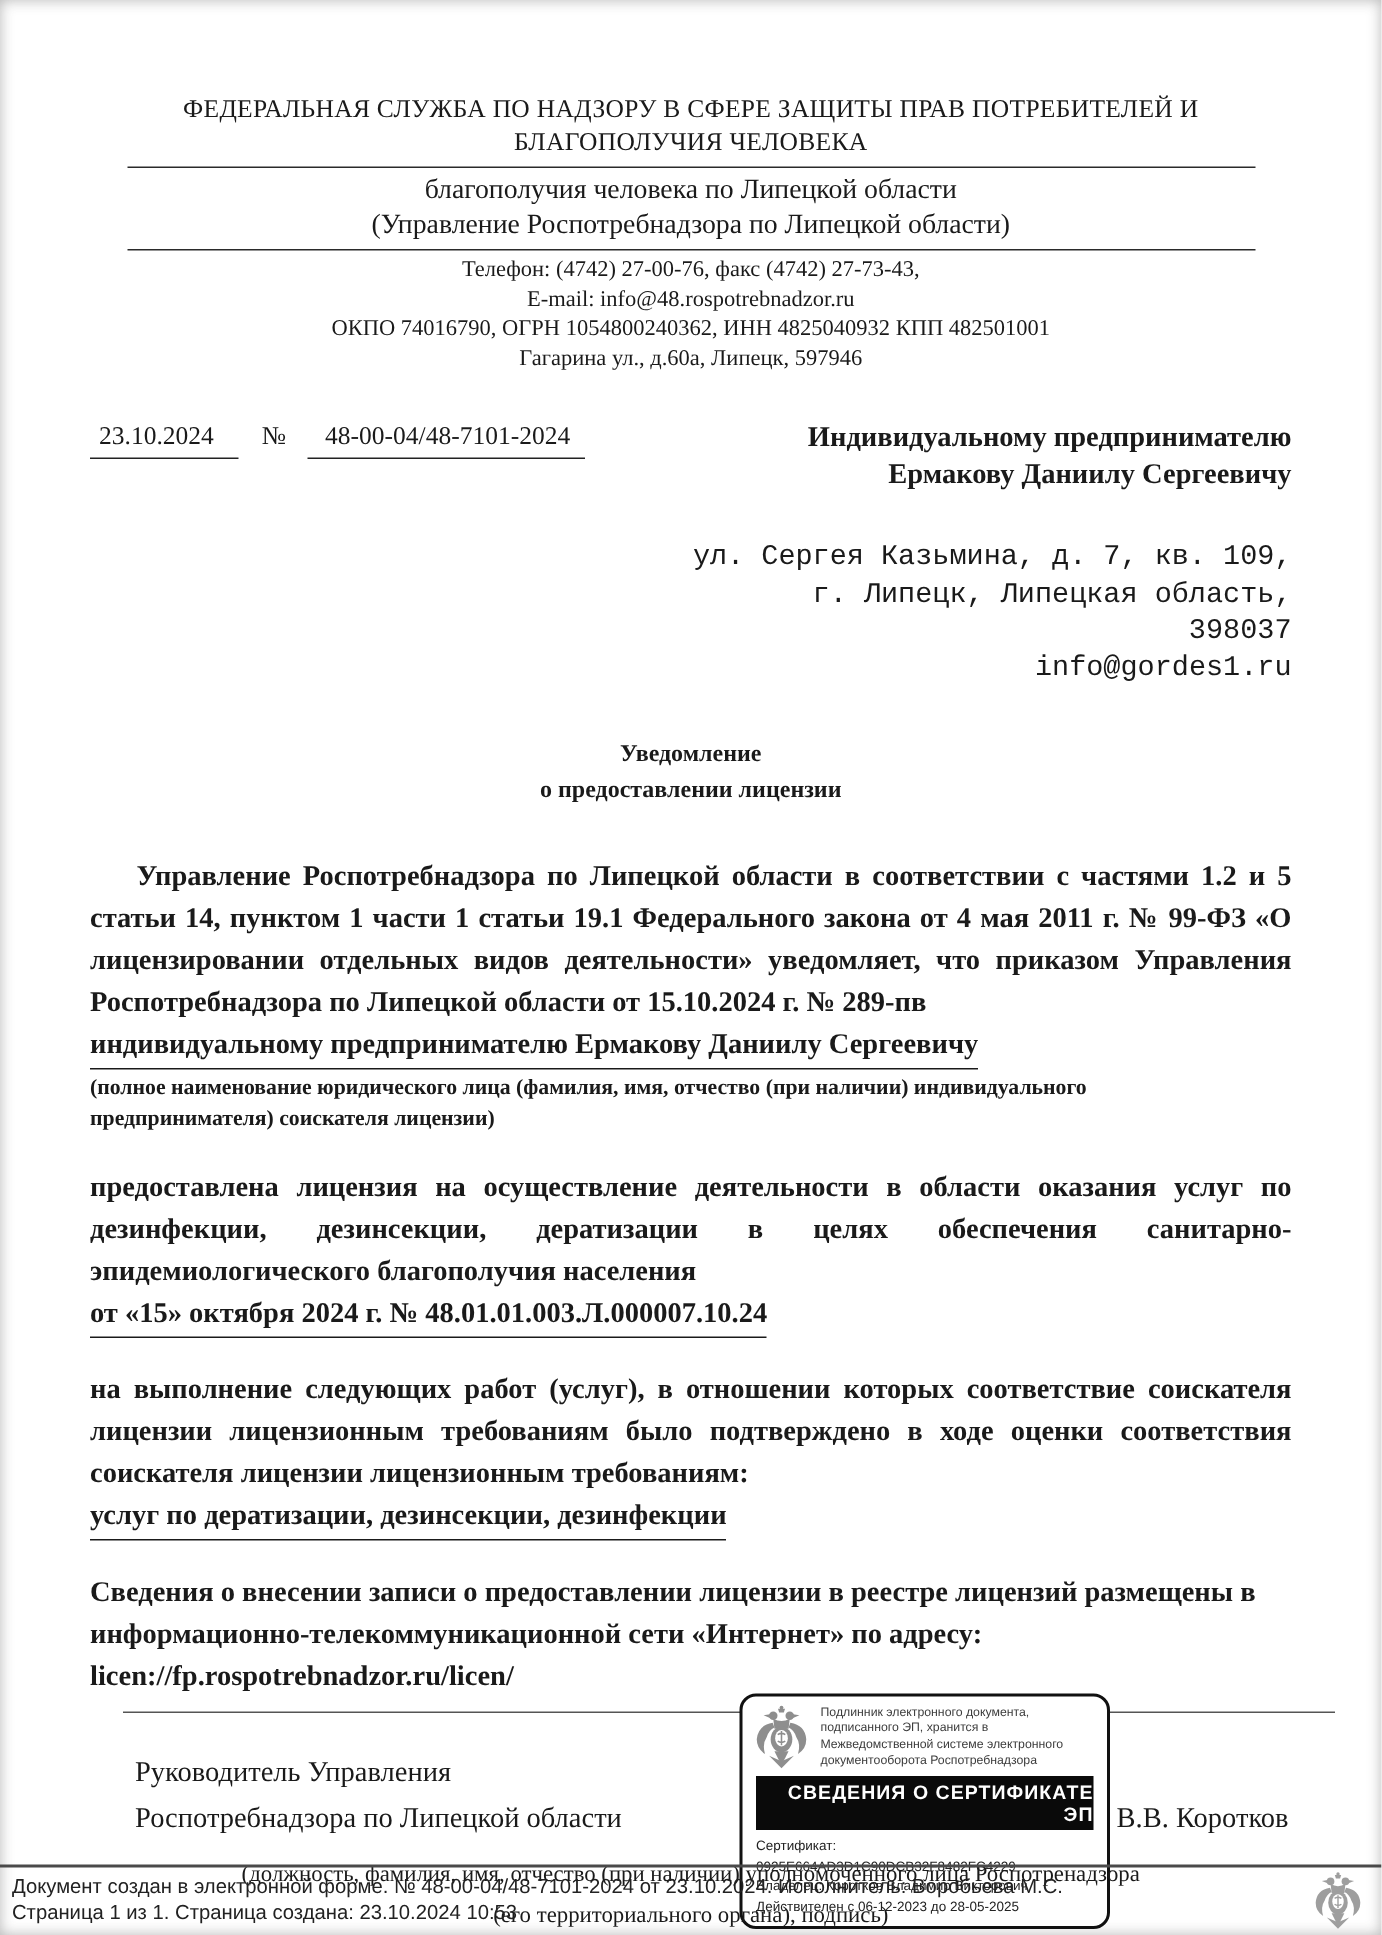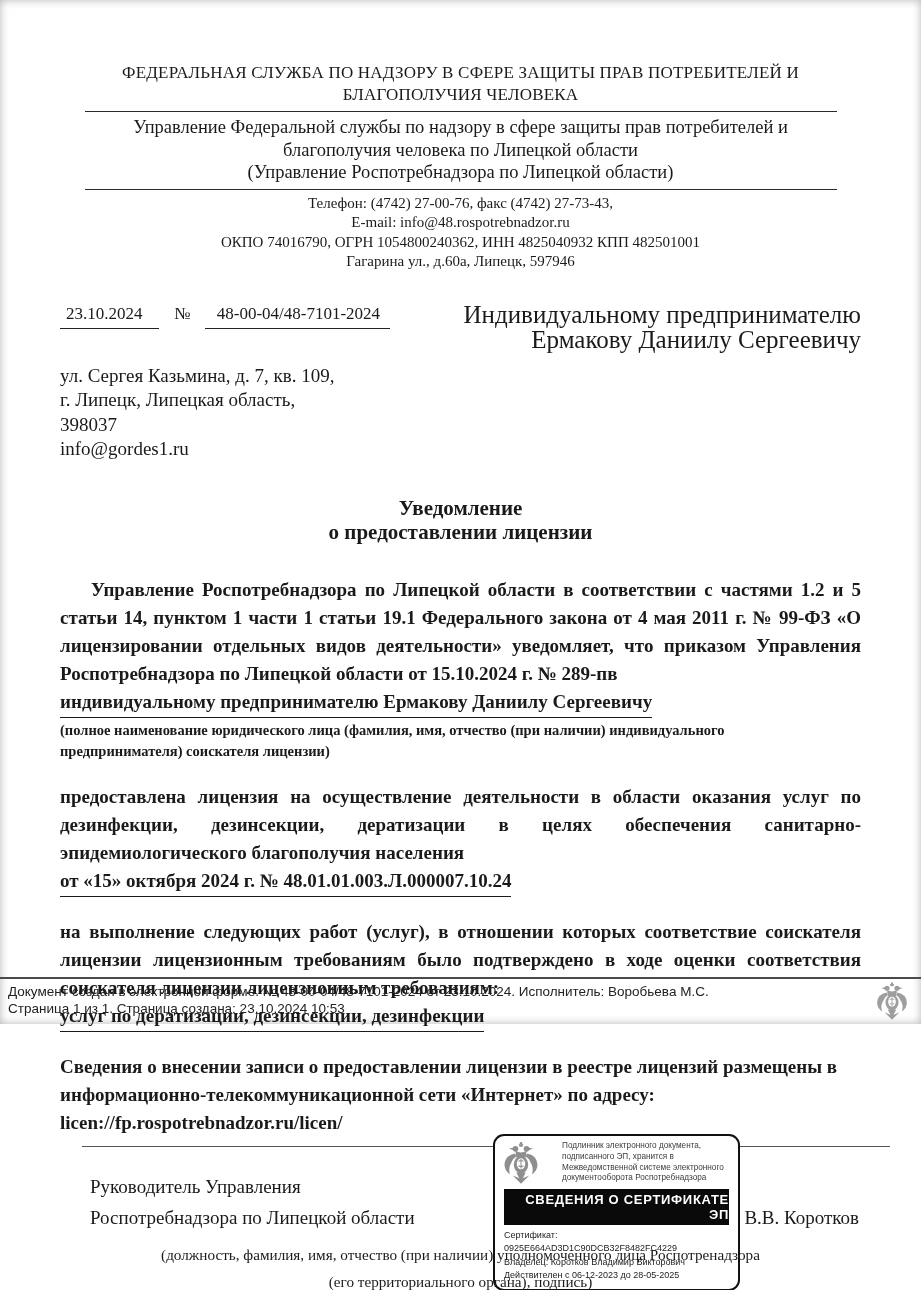--- a/index.html
+++ b/index.html
@@ -1,19 +1,19 @@
 <!DOCTYPE html>
 <html lang="ru"><head>
 <meta charset="utf-8">
 <style>
   html, body { margin: 0; padding: 0; background: #fff; }
   body { width: 921px; height: 1290px; overflow: hidden; }
   .page {
     position: relative;
-    width: 921px; height: 1024px;
+    width: 921px; height: 1290px;
     background: #ffffff;
     box-sizing: border-box;
     padding: 62px 60px 0;
     box-shadow: inset 0 0 9px rgba(60,60,60,.38);
     font-family: "Liberation Serif", "DejaVu Serif", serif;
     color: #1a1a1a;
   }
   .center { text-align: center; }
 
   
@@ -24,26 +24,26 @@
   }
   .dept-name { font-size: 18.5px; line-height: 22.5px; }
   .contacts { font-size: 15px; line-height: 19.5px; margin-top: 2px; }
 
   
   .ref-row { display: flex; justify-content: space-between; margin-top: 30px; }
   .ref-left { font-size: 17px; padding-top: 2px; white-space: nowrap; }
   .u-field { display: inline-block; border-bottom: 1.8px solid #222; padding: 0 16px 4px 6px; }
   .u-field.num { padding: 0 10px 4px 12px; }
   .no-sign { display: inline-block; margin: 0 14px 0 16px; }
-  .addressee { font-size: 25px; line-height: 25px; text-align: right; }
-
-  .address-block { margin-top: 12px; text-align: left; font-size: 19px; line-height: 24.5px; }
-
-  
-  .doc-title { margin-top: 34px; font-size: 21px; font-weight: bold; line-height: 24px; }
+  .addressee { font-size: 19px; line-height: 25px; text-align: right; font-weight: bold; }
+
+  .address-block { margin-top: 30px; text-align: right; font-size: 19px; line-height: 24.5px; font-family: Liberation Mono, monospace; }
+
+  
+  .doc-title { margin-top: 34px; font-size: 16px; font-weight: bold; line-height: 24px; }
 
   
   .body-text { margin-top: 32px; font-size: 19px; line-height: 28px; font-weight: bold; }
   .body-text p { margin: 0; text-align: justify; }
   .indent { text-indent: 31px; }
   .u-line { display: inline-block; border-bottom: 1.6px solid #1a1a1a; padding-bottom: 1px; }
   .small-caption { font-size: 14.5px; line-height: 21px; text-align: left; margin-top: 2px; }
   .gap { margin-top: 21px !important; }
   .plain-lines { text-align: left !important; }
 
@@ -56,21 +56,21 @@
 
   
   .stamp {
     position: absolute; left: 433px; top: -7px;
     width: 247px; background: #fff;
     border: 2.6px solid #111; border-radius: 11px;
     box-sizing: border-box; padding: 5px 7px 6px;
     font-family: "Liberation Sans", "DejaVu Sans", sans-serif;
     color: #222;
   }
-  .stamp-head { display: flex; align-items: center; gap: 22px; }
+  .stamp-head { display: flex; align-items: center; gap: 7px; }
   .stamp-eagle { width: 38px; height: 44px; flex: 0 0 auto; }
   .stamp-head-text { font-size: 8.2px; line-height: 10.6px; color: #3c3c3c; }
   .stamp-bar {
     margin: 4px 2px 4px; background: #0a0a0a; color: #fff;
     font-size: 13px; font-weight: bold; letter-spacing: .7px;
     text-align: right; padding: 3px 0 3px;
   }
   .stamp-info { font-size: 9px; line-height: 13.5px; padding-left: 2px; }
 
   
@@ -110,21 +110,20 @@
 <div class="page">
 
   <div class="center org-name">
     <div>ФЕДЕРАЛЬНАЯ СЛУЖБА ПО НАДЗОРУ В СФЕРЕ ЗАЩИТЫ ПРАВ ПОТРЕБИТЕЛЕЙ И</div>
     <div>БЛАГОПОЛУЧИЯ ЧЕЛОВЕКА</div>
   </div>
 
   <hr class="rule">
 
   <div class="center dept-name">
-    <div>Управление Федеральной службы по надзору в сфере защиты прав потребителей и</div>
     <div>благополучия человека по Липецкой области</div>
     <div>(Управление Роспотребнадзора по Липецкой области)</div>
   </div>
 
   <hr class="rule">
 
   <div class="center contacts">
     <div>Телефон: (4742) 27-00-76, факс (4742) 27-73-43,</div>
     <div>E-mail: info@48.rospotrebnadzor.ru</div>
     <div>ОКПО 74016790,  ОГРН 1054800240362, ИНН 4825040932 КПП 482501001</div>

